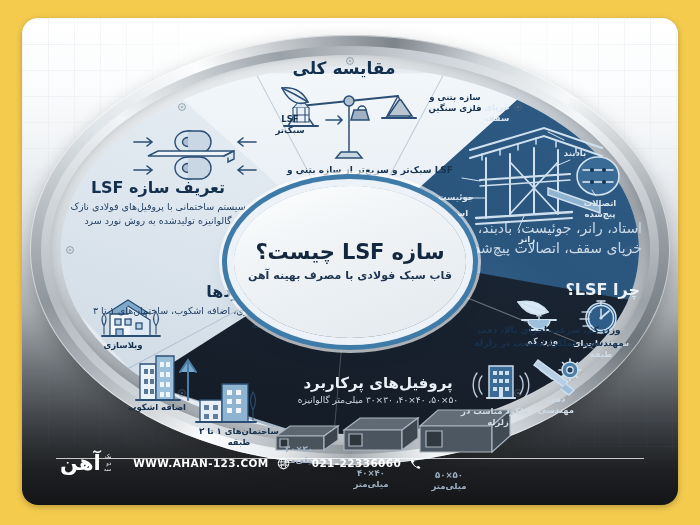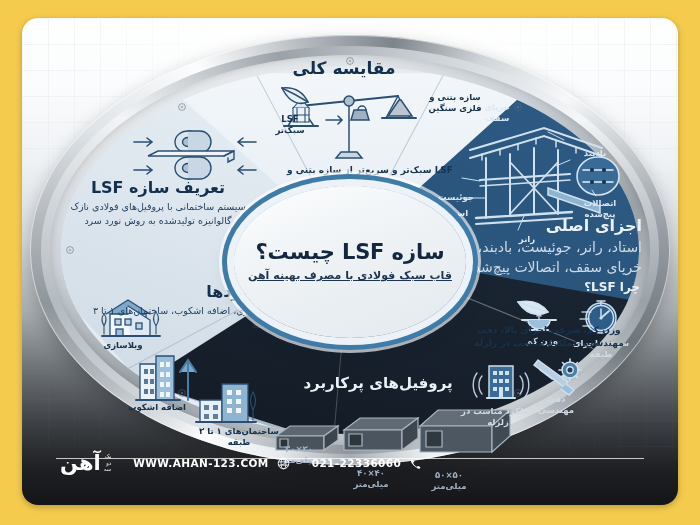--- a/index.html
+++ b/index.html
@@ -96,39 +96,39 @@
     width:232px;height:152px;border-radius:50%;
     background:linear-gradient(160deg,#fdfefe,#eef2f5 45%,#e3e9ee);
     box-shadow:0 0 0 7px rgba(255,255,255,.9),
                0 0 0 12px #3f7ba8,
                0 0 0 15px rgba(255,255,255,.65),
                0 8px 22px rgba(20,40,60,.35);
     display:flex;flex-direction:column;align-items:center;justify-content:center;
     z-index:6;
   }
   .center h1{margin:0;font-size:21px;font-weight:bold;color:#13283f;letter-spacing:-.2px;}
-  .center p{margin:5px 0 1px;font-size:11px;color:#1d3550;font-weight:bold;text-decoration:underline;}
+  .center p{margin:5px 0 1px;font-size:11px;color:#1d3550;font-weight:bold;}
 
   
   .blk{position:absolute;text-align:center;z-index:5;}
   .blk .t{font-weight:bold;color:#14304d;}
   .blk .s{color:#1d3a5c;line-height:1.45;}
   .blk.dark .t{color:#eaf1f7;}
   .blk.dark .s{color:#cddae6;}
 
   #blk-compare{left:232px;top:40px;width:180px;}
   #blk-compare .t{font-size:17px;}
   #blk-define{left:48px;top:160px;width:176px;}
   #blk-define .t{font-size:16px;}
   #blk-define .s{font-size:9.5px;margin-top:3px;}
   #blk-parts{right:36px;top:198px;width:176px;text-align:right;}
   #blk-parts .t{font-size:16px;}
   #blk-parts .s{font-size:14px;margin-top:2px;}
   #blk-why{right:38px;top:262px;width:170px;text-align:right;}
-  #blk-why .t{font-size:12px;}
+  #blk-why .t{font-size:16px;}
   #blk-apps{left:70px;top:264px;width:180px;text-align:right;}
   #blk-apps .t{font-size:16px;}
   #blk-apps .s{font-size:9.5px;margin-top:3px;}
   #blk-prof{left:246px;top:356px;width:220px;}
   #blk-prof .t{font-size:15px;}
   #blk-prof .s{font-size:9px;margin-top:2px;}
 
   .cap{position:absolute;font-size:8.5px;font-weight:bold;color:#14304d;text-align:center;line-height:1.25;z-index:5;}
   .cap.light{color:#dce8f2;}
   .cap.dim{color:#9fb2c6;}
@@ -313,28 +313,27 @@
           <path d="M96 18 L112 26" stroke-width="1"></path>
           <path d="M118 46 L104 52" stroke-width="1"></path>
           <path d="M10 64 L28 67" stroke-width="1"></path>
           <path d="M10 84 L34 84" stroke-width="1"></path>
           <path d="M66 116 L72 102" stroke-width="1"></path>
           <path d="M144 82 L140 76" stroke-width="1"></path>
         </g>
       </svg>
     </div>
     <div class="cap light" style="left:452px;top:84px;width:46px;">خرپای سقف</div>
-    <div class="cap light" style="left:556px;top:130px;width:34px;">بادبند</div>
+    <div class="cap light" style="left:536px;top:130px;width:34px;">بادبند</div>
     <div class="cap light" style="left:416px;top:174px;width:36px;">جوئیست</div>
     <div class="cap light" style="left:420px;top:190px;width:30px;">استاد</div>
     <div class="cap light" style="left:490px;top:216px;width:30px;">رانر</div>
     <div class="cap light" style="left:556px;top:180px;width:44px;">اتصالات پیچ‌شده</div>
 
     <div class="blk dark" id="blk-parts">
-      <div class="t">اجزای اصلی</div>
       <div class="s">استاد، رانر، جوئیست، بادبند، خرپای سقف، اتصالات پیچ‌شده</div>
     </div>
 
     <div class="blk dark" id="blk-why">
       <div class="t">چرا LSF؟</div>
     </div>
 
     <div class="ill" style="left:492px;top:278px;width:56px;height:40px;">
       <svg width="56" height="40" viewBox="0 0 56 40">
         <g stroke="#cfe0ee" fill="none" stroke-width="1.4" stroke-linecap="round">
@@ -482,20 +481,21 @@
           </g>
           <path d="M6 48 h60" stroke-width="2"></path>
           <path d="M63 36 q-5 -10 0 -18 q5 8 0 18 M63 36 v10" stroke-width="1.1"></path>
         </g>
       </svg>
     </div>
     <div class="cap" style="left:176px;top:408px;width:82px;">ساختمان‌های ۱ تا ۳ طبقه</div>
 
     <div class="blk dark" id="blk-prof">
       <div class="t">پروفیل‌های پرکاربرد</div>
+      <div class="s">۵۰×۵۰، ۴۰×۴۰، ۳۰×۳۰ میلی‌متر گالوانیزه</div>
     </div>
 
     <div class="ill" style="left:250px;top:398px;width:70px;height:52px;">
       <svg width="70" height="52" viewBox="0 0 70 52">
         <g stroke="#aab6c2" fill="none" stroke-width="1.2">
           <path d="M4 20 L18 10 L66 10 L52 20 z" fill="#5c6770"></path>
           <path d="M4 20 L4 34 L52 34 L52 20 z" fill="#49535c"></path>
           <path d="M52 34 L66 24 L66 10 L52 20 z" fill="#3c454d"></path>
           <path d="M8 23 L16 23 L16 31 L8 31 z" fill="#2c343b"></path>
         </g>

